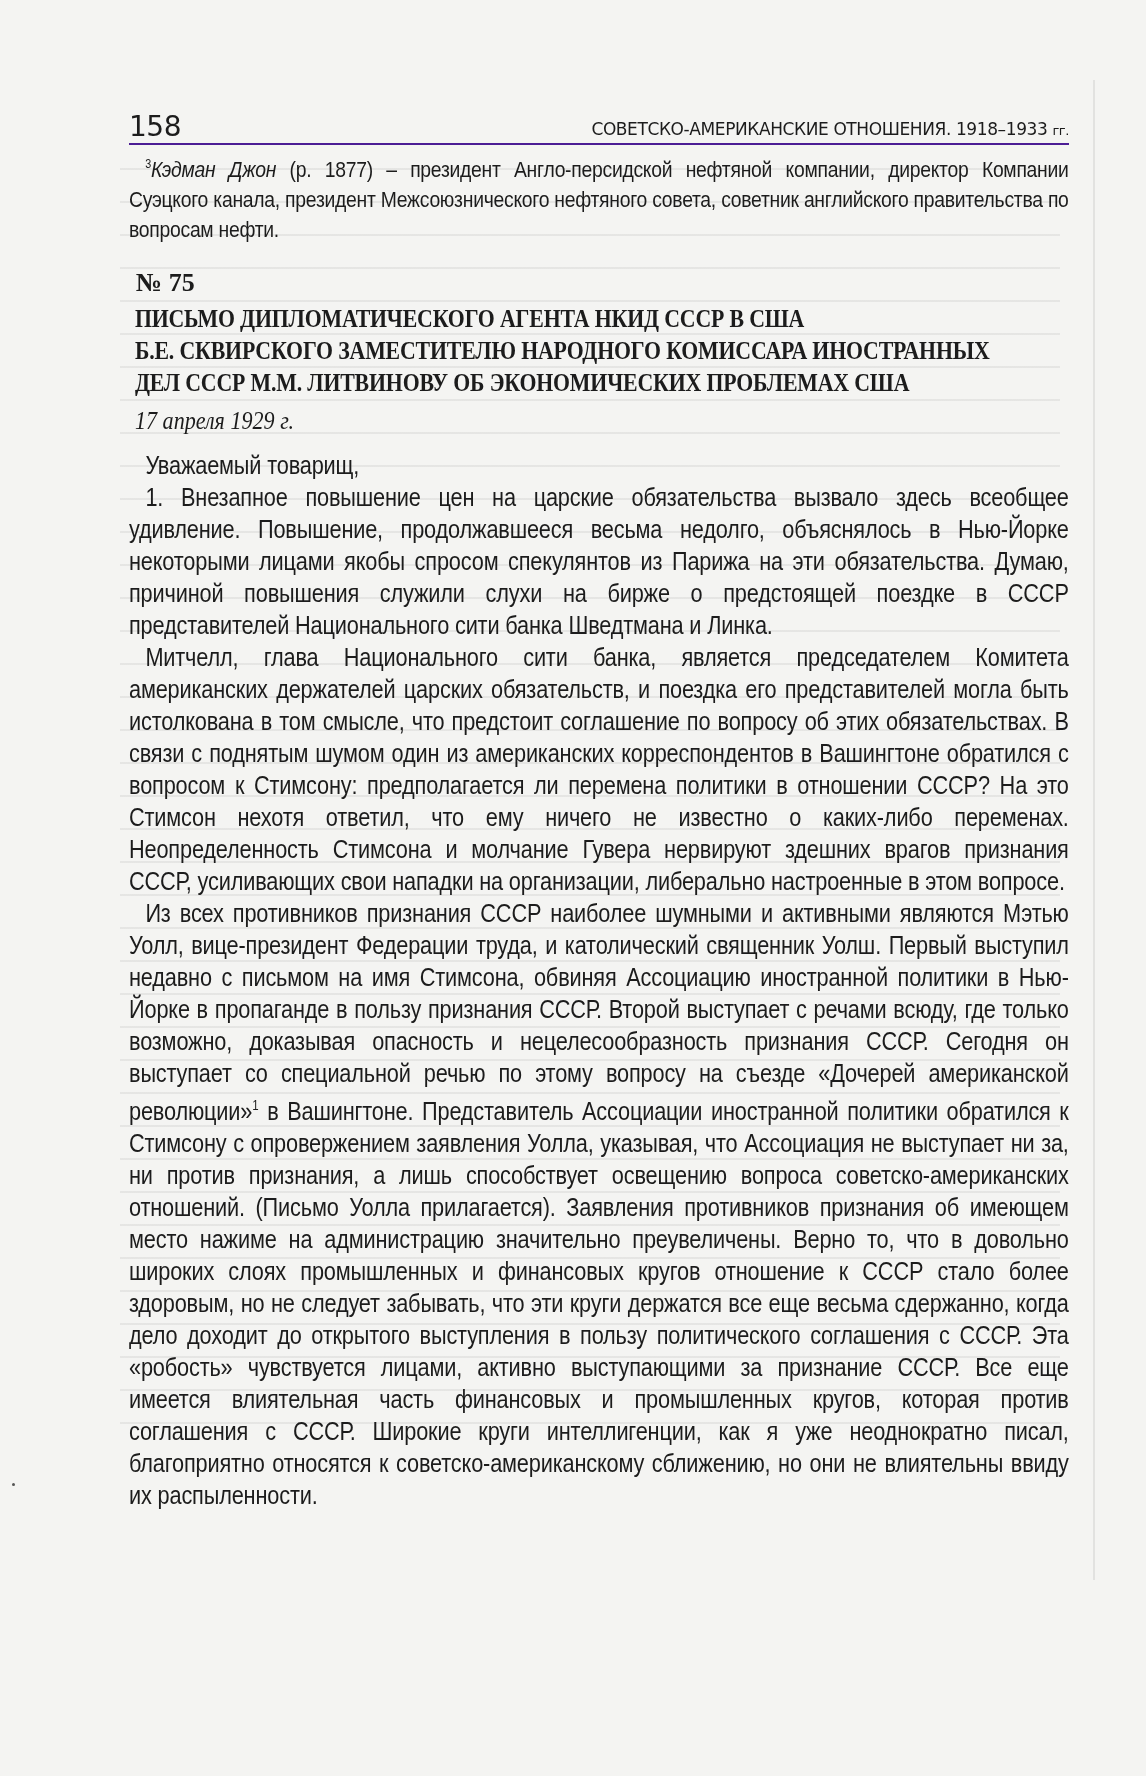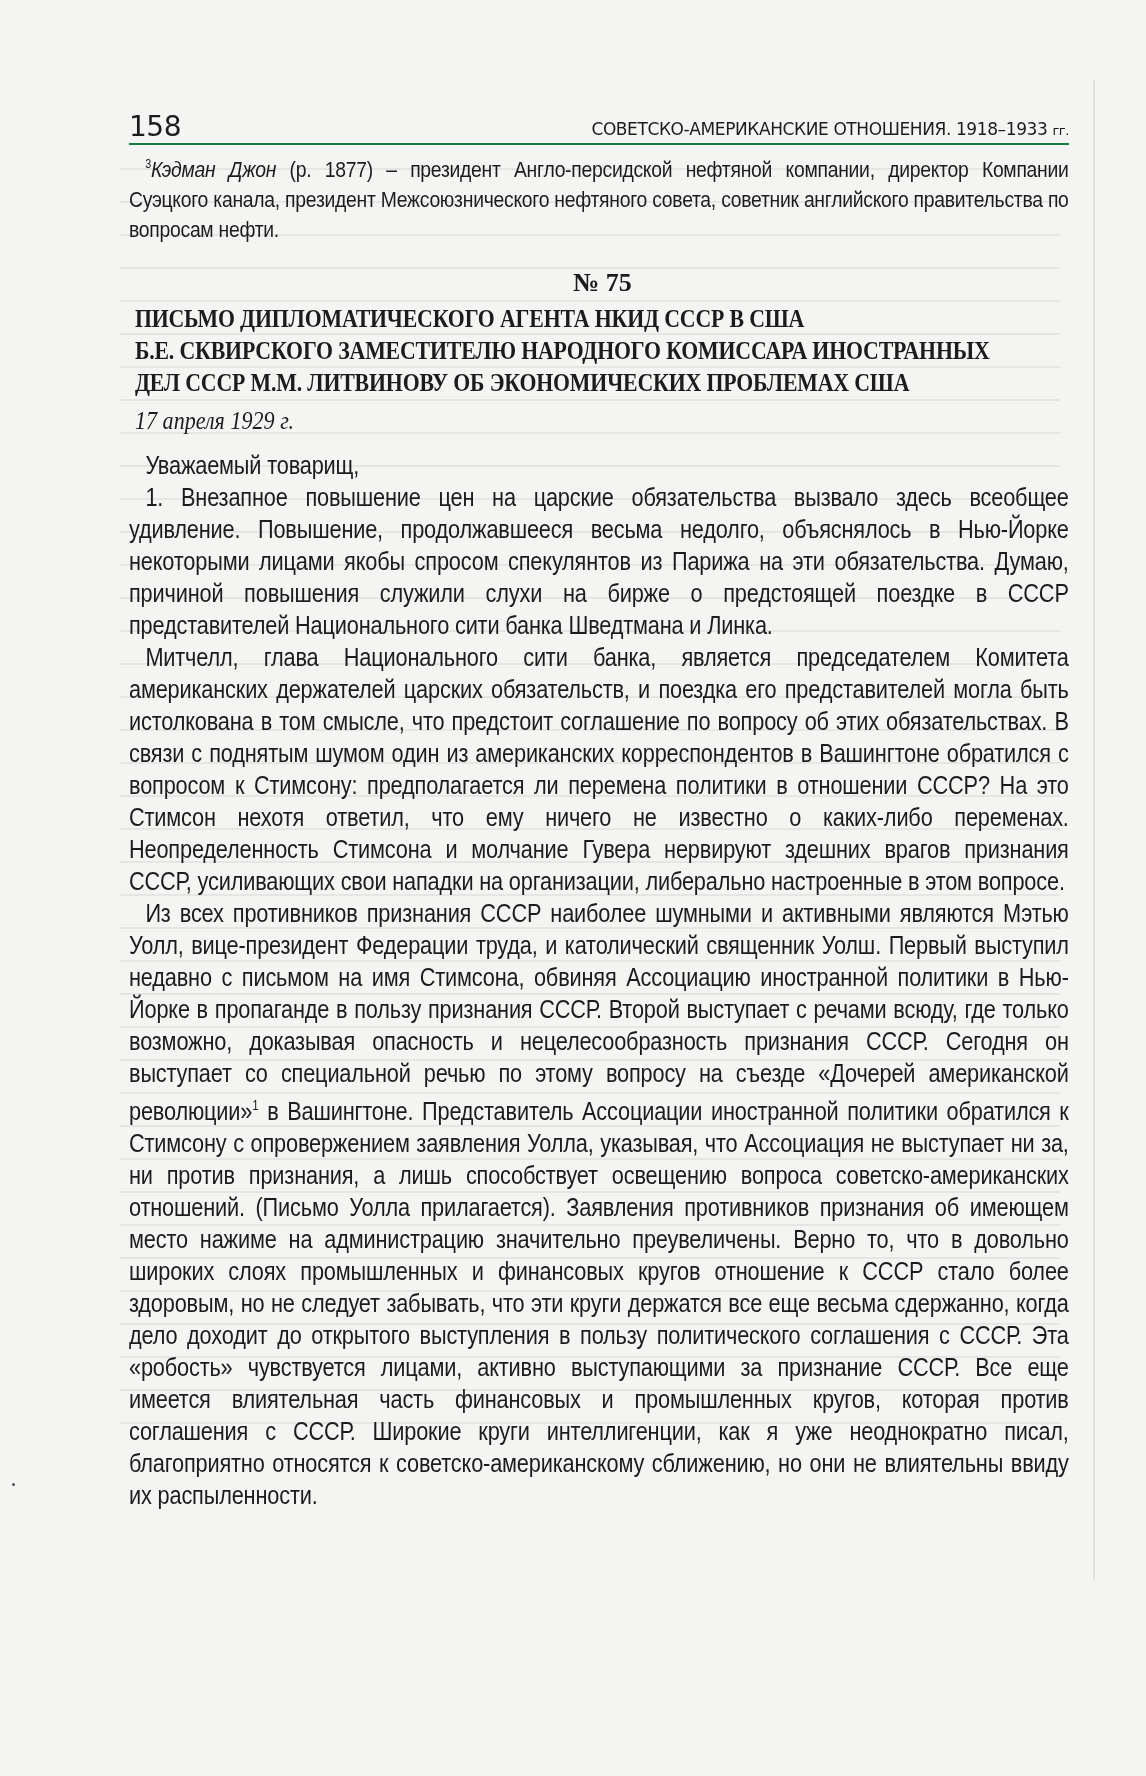--- a/index.html
+++ b/index.html
@@ -38,21 +38,21 @@
   .page {
     position: absolute;
     left: 129px;
     top: 113px;
     width: 940px;
   }
   .running-head {
     display: flex;
     justify-content: space-between;
     align-items: flex-end;
-    border-bottom: 2px solid #15803d;
+    border-bottom: 2px solid #4c1d95;
     padding-bottom: 2px;
     font-family: "DejaVu Sans", "Liberation Sans", sans-serif;
   }
   .page-number {
     font-size: 28px;
     line-height: 28px;
     letter-spacing: -0.5px;
   }
   .running-title {
     font-size: 17px;
@@ -82,21 +82,20 @@
   .footnote .fn-name {
     font-style: italic;
   }
   .doc-number {
     font-family: "Liberation Serif", "DejaVu Serif", serif;
     font-weight: bold;
     font-size: 26px;
     line-height: 32px;
     margin-top: 22px;
     padding-left: 7px;
-    text-align: center;
   }
   .doc-title {
     font-family: "Liberation Serif", "DejaVu Serif", serif;
     font-weight: bold;
     font-size: 26px;
     line-height: 32px;
     padding-left: 7px;
     margin-top: 4px;
     transform: scaleX(0.84);
     transform-origin: left top;

